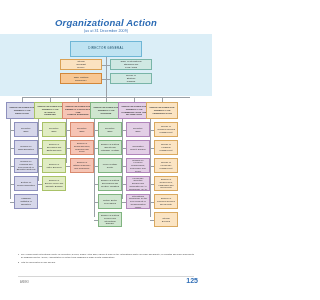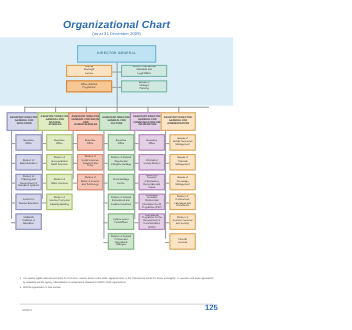--- a/index.html
+++ b/index.html
@@ -86,21 +86,21 @@
   .foot-rule{
     position:absolute;left:18px;top:276px;width:176px;height:0.4px;
     background:#d6d6d6;
   }
 </style>
 </head>
 <body>
 
 <div id="page">
 
-  <div class="title">Organizational Chart</div>
+  <div class="title">Organizational Action</div>
   <div class="subtitle">(as at 31 December 2009)</div>
 
   <div class="panel"></div>
 
   <div class="ln lnv" style="left:106px;top:57px;height:40px;"></div>
   <div class="ln lnh" style="left:74px;top:64.5px;width:32px;"></div>
   <div class="ln lnh" style="left:106px;top:64.5px;width:32px;"></div>
   <div class="ln lnh" style="left:74px;top:79px;width:32px;"></div>
   <div class="ln lnh" style="left:106px;top:79px;width:32px;"></div>
 

